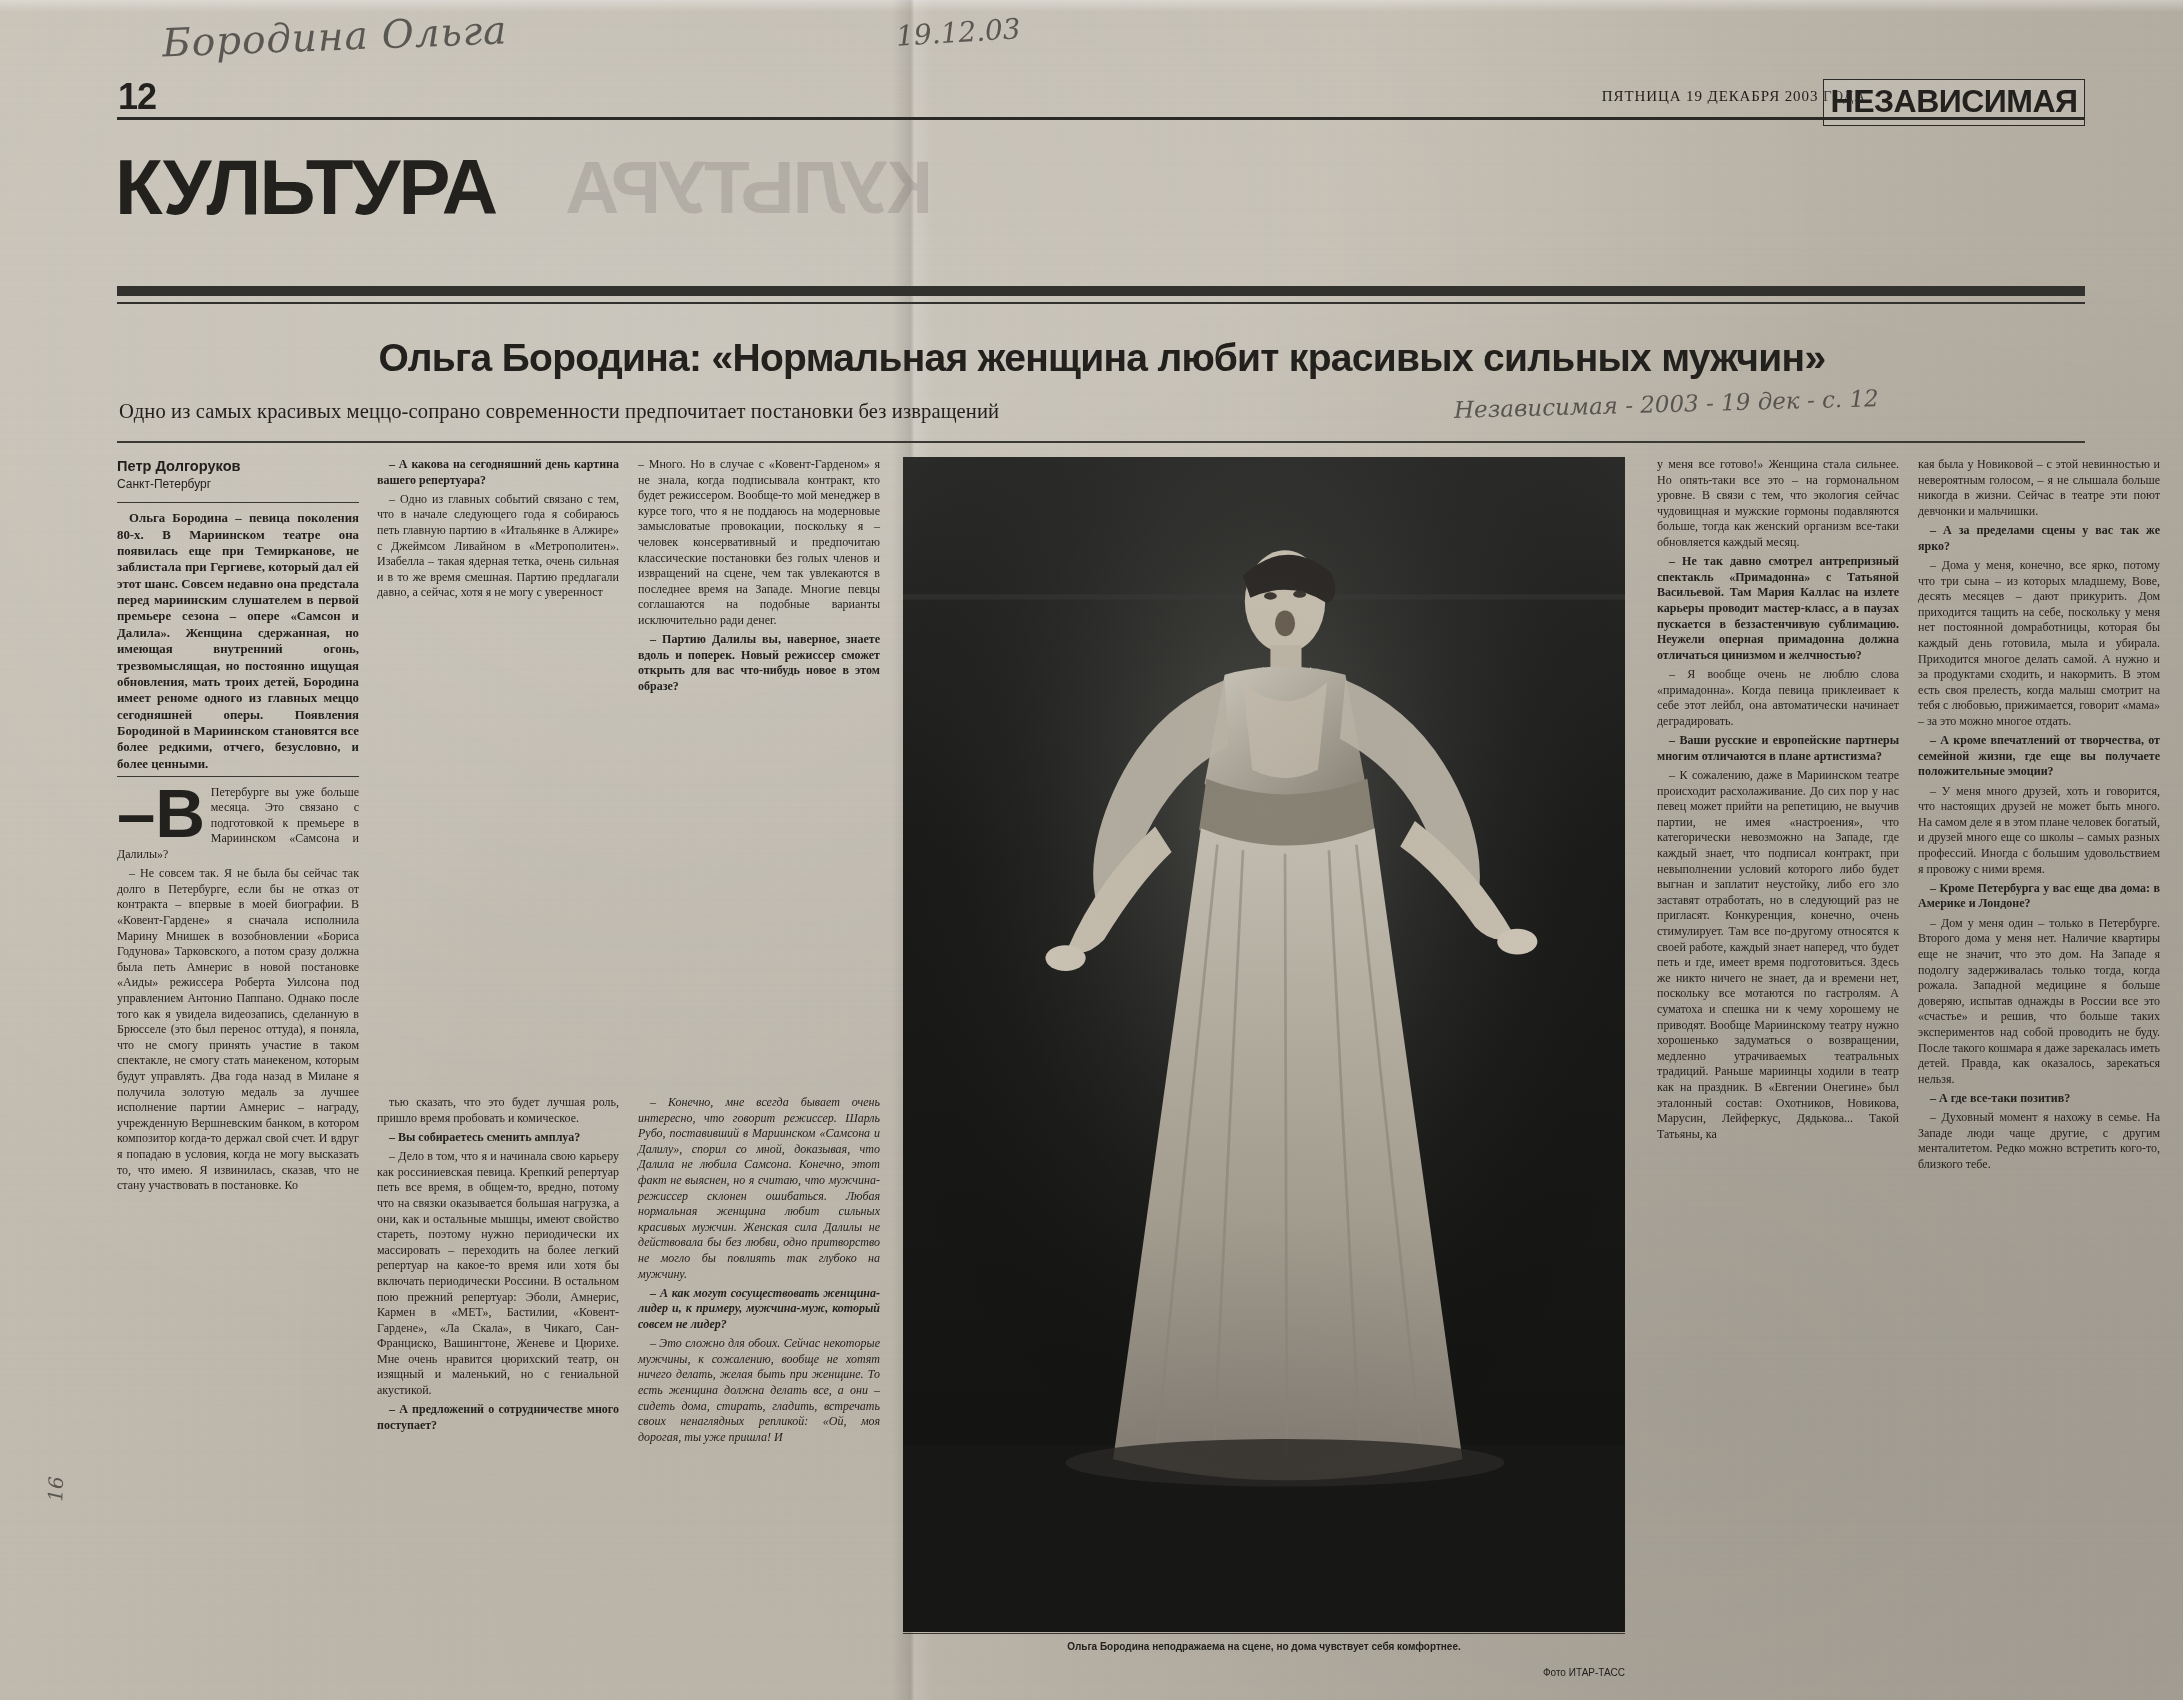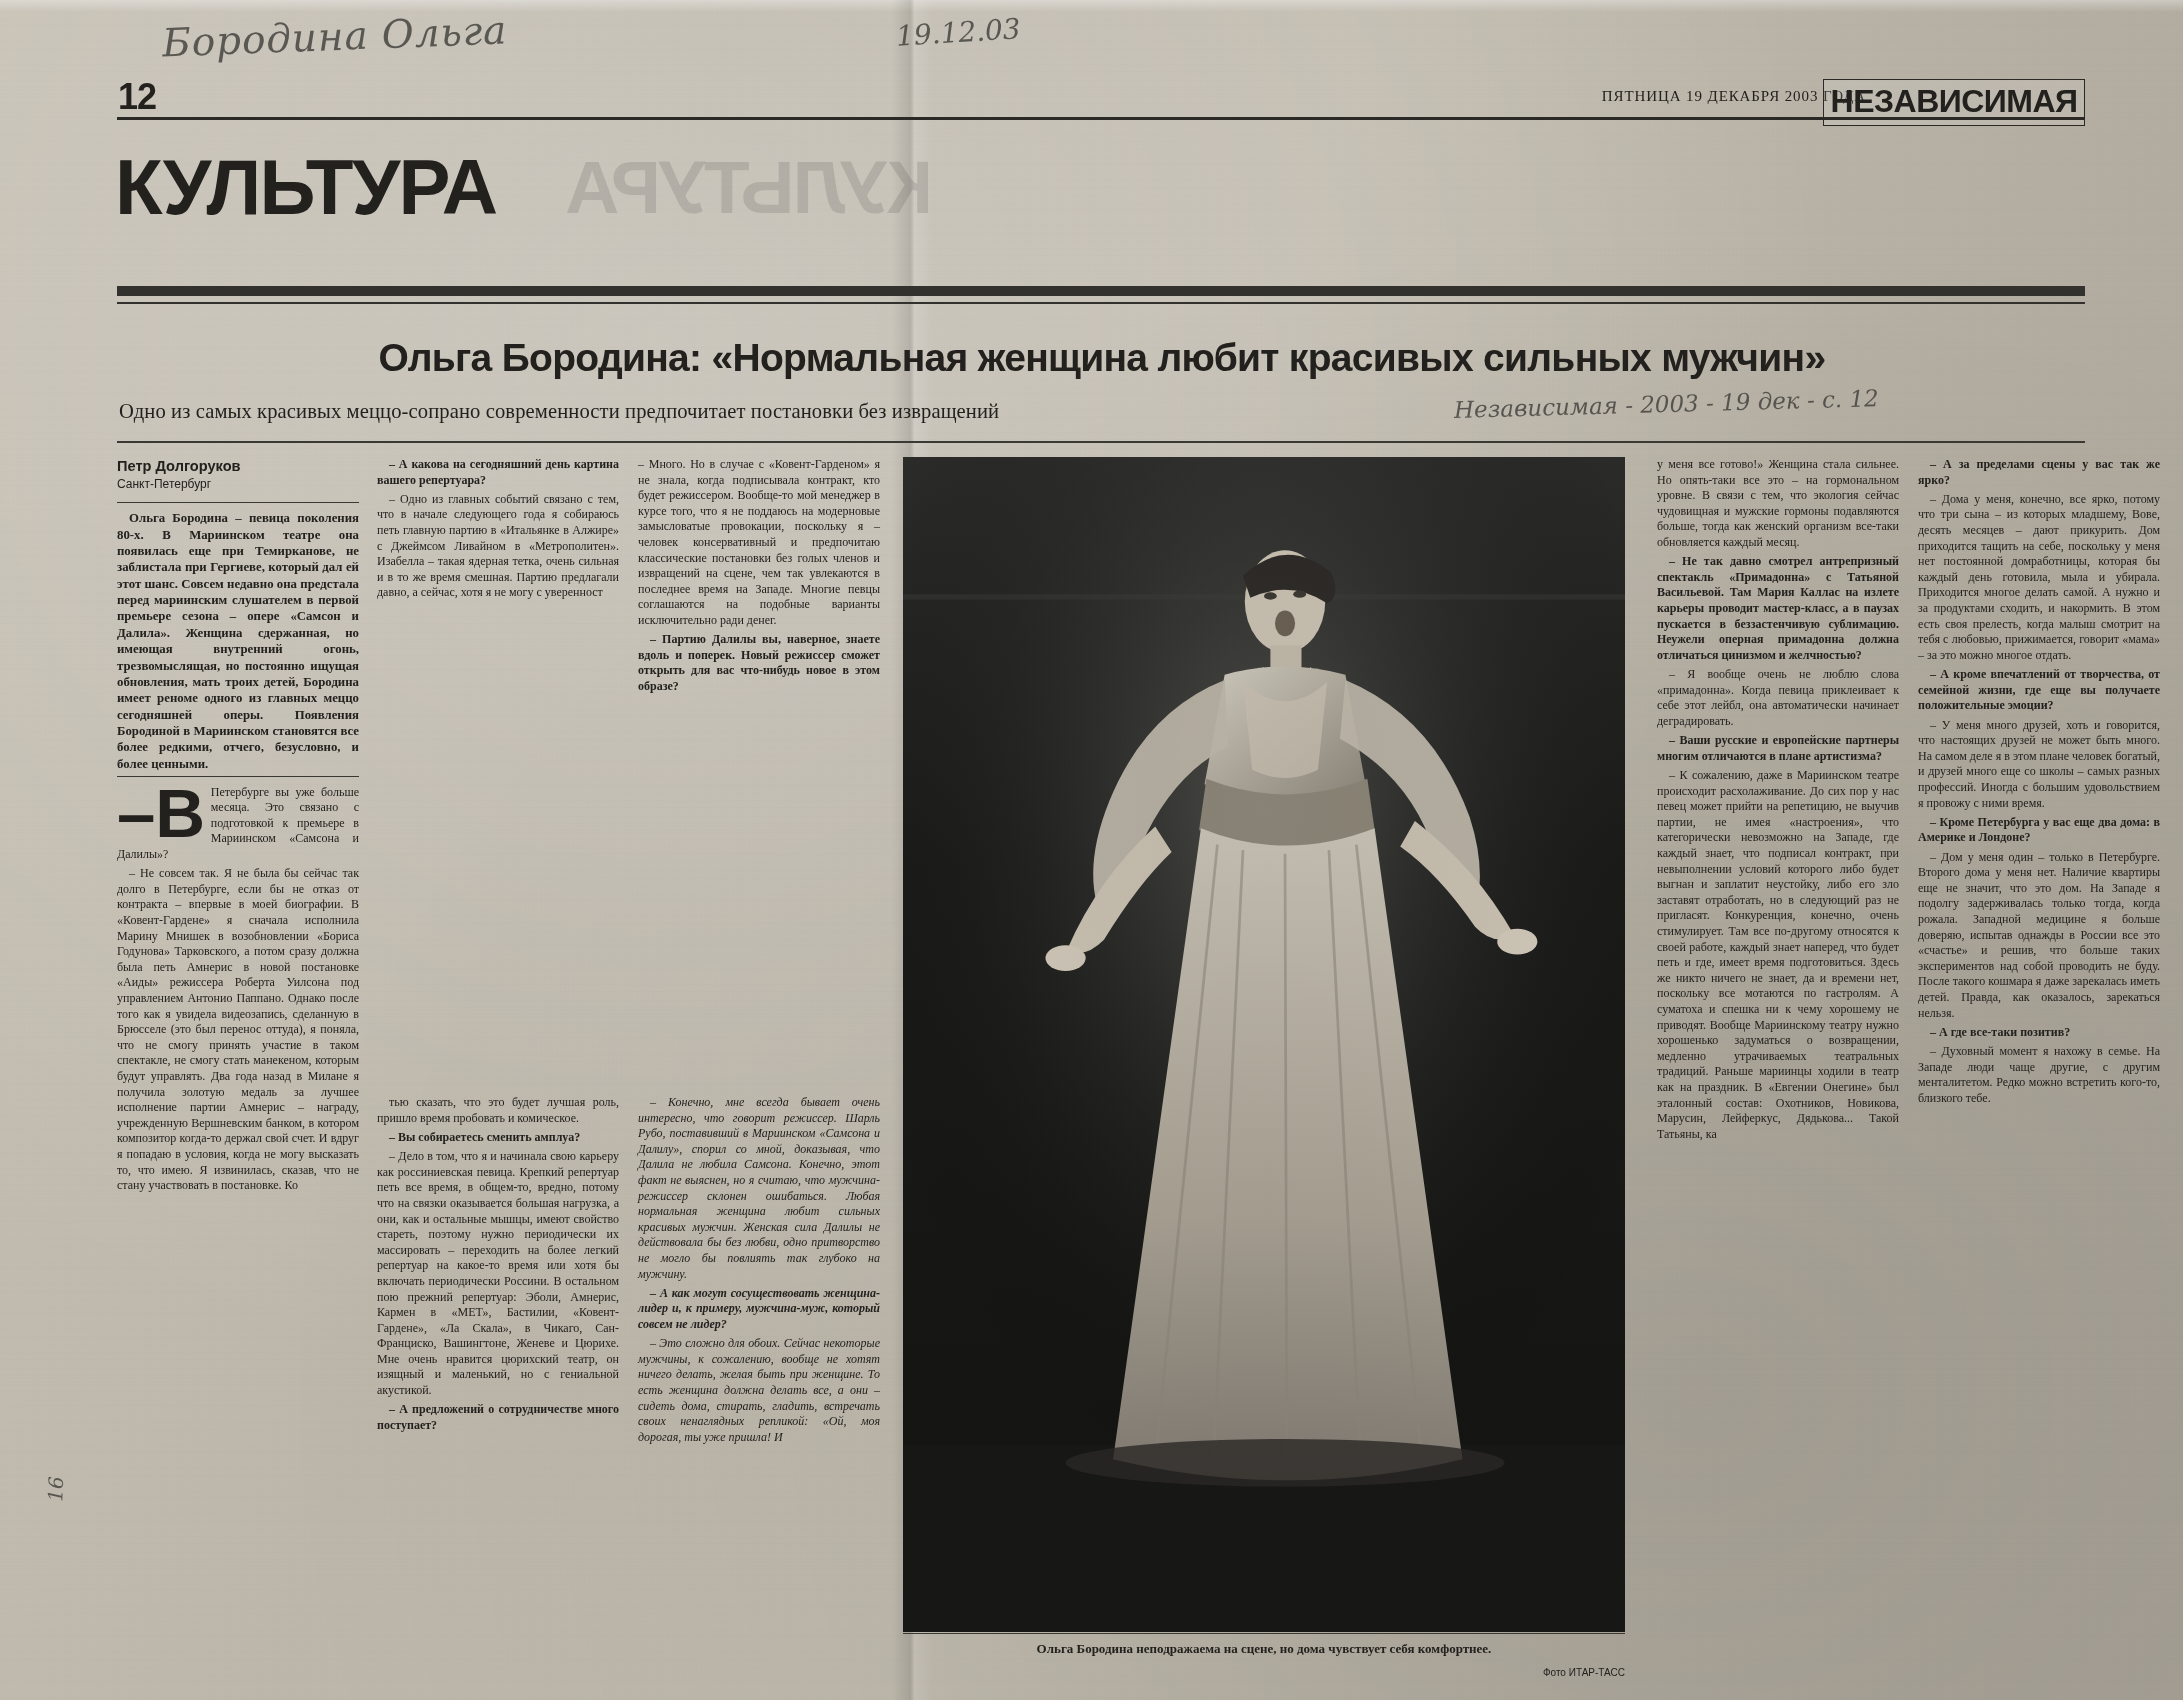--- a/index.html
+++ b/index.html
@@ -245,23 +245,23 @@
     left: 903px; top: 457px;
     width: 722px; height: 1175px;
     overflow: hidden;
     background: #1a1a1a;
   }
   .photo svg { display: block; width: 100%; height: 100%; }
   .caption {
     position: absolute;
     left: 903px; top: 1641px;
     width: 722px;
-    font-family: Liberation Serif, serif;
-    font-weight: bold;
-    font-size: 13px;
+    font-family: Liberation Sans, sans-serif;
+    font-weight: bold;
+    font-size: 10px;
     text-align: center;
   }
   .photo-credit {
     position: absolute;
     left: 903px; top: 1667px;
     width: 722px;
     font-family: "Liberation Sans", sans-serif;
     font-size: 10px;
     text-align: right;
   }
@@ -416,20 +416,21 @@
 
   <div class="col" id="col4">
     <p class="noind">у меня все готово!» Женщина стала сильнее. Но опять-таки все это – на гормональном уровне. В связи с тем, что экология сейчас чудовищная и мужские гормоны подавляются больше, тогда как женский организм все-таки обновляется каждый месяц.</p>
     <p class="q">– Не так давно смотрел антрепризный спектакль «Примадонна» с Татьяной Васильевой. Там Мария Каллас на излете карьеры проводит мастер-класс, а в паузах пускается в беззастенчивую сублимацию. Неужели оперная примадонна должна отличаться цинизмом и желчностью?</p>
     <p>– Я вообще очень не люблю слова «примадонна». Когда певица приклеивает к себе этот лейбл, она автоматически начинает деградировать.</p>
     <p class="q">– Ваши русские и европейские партнеры многим отличаются в плане артистизма?</p>
     <p>– К сожалению, даже в Мариинском театре происходит расхолаживание. До сих пор у нас певец может прийти на репетицию, не выучив партии, не имея «настроения», что категорически невозможно на Западе, где каждый знает, что подписал контракт, при невыполнении условий которого либо будет выгнан и заплатит неустойку, либо его зло заставят отработать, но в следующий раз не пригласят. Конкуренция, конечно, очень стимулирует. Там все по-другому относятся к своей работе, каждый знает наперед, что будет петь и где, имеет время подготовиться. Здесь же никто ничего не знает, да и времени нет, поскольку все мотаются по гастролям. А суматоха и спешка ни к чему хорошему не приводят. Вообще Мариинскому театру нужно хорошенько задуматься о возвращении, медленно утрачиваемых театральных традиций. Раньше мариинцы ходили в театр как на праздник. В «Евгении Онегине» был эталонный состав: Охотников, Новикова, Марусин, Лейферкус, Дядькова... Такой Татьяны, ка</p>
   </div>
 
   <div class="col" id="col5">
+    <p class="noind">кая была у Новиковой – с этой невинностью и невероятным голосом, – я не слышала больше никогда в жизни. Сейчас в театре эти поют девчонки и мальчишки.</p>
     <p class="q">– А за пределами сцены у вас так же ярко?</p>
     <p>– Дома у меня, конечно, все ярко, потому что три сына – из которых младшему, Вове, десять месяцев – дают прикурить. Дом приходится тащить на себе, поскольку у меня нет постоянной домработницы, которая бы каждый день готовила, мыла и убирала. Приходится многое делать самой. А нужно и за продуктами сходить, и накормить. В этом есть своя прелесть, когда малыш смотрит на тебя с любовью, прижимается, говорит «мама» – за это можно многое отдать.</p>
     <p class="q">– А кроме впечатлений от творчества, от семейной жизни, где еще вы получаете положительные эмоции?</p>
     <p>– У меня много друзей, хоть и говорится, что настоящих друзей не может быть много. На самом деле я в этом плане человек богатый, и друзей много еще со школы – самых разных профессий. Иногда с большим удовольствием я провожу с ними время.</p>
     <p class="q">– Кроме Петербурга у вас еще два дома: в Америке и Лондоне?</p>
     <p>– Дом у меня один – только в Петербурге. Второго дома у меня нет. Наличие квартиры еще не значит, что это дом. На Западе я подолгу задерживалась только тогда, когда рожала. Западной медицине я больше доверяю, испытав однажды в России все это «счастье» и решив, что больше таких экспериментов над собой проводить не буду. После такого кошмара я даже зарекалась иметь детей. Правда, как оказалось, зарекаться нельзя.</p>
     <p class="q">– А где все-таки позитив?</p>
     <p>– Духовный момент я нахожу в семье. На Западе люди чаще другие, с другим менталитетом. Редко можно встретить кого-то, близкого тебе.</p>
   </div>
 </div>

